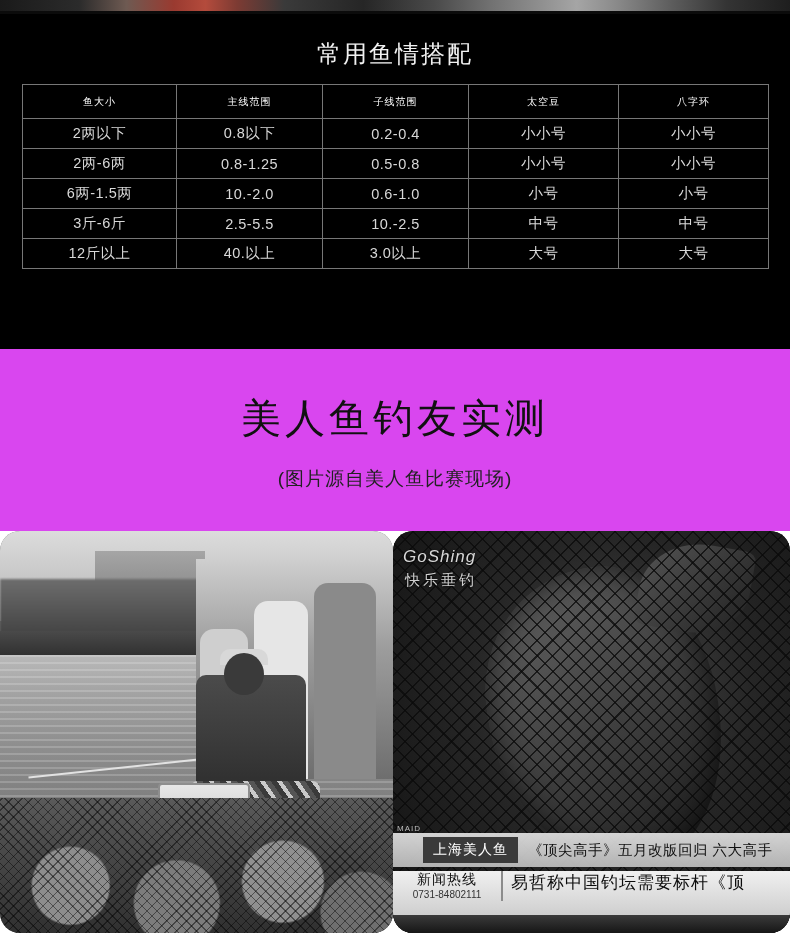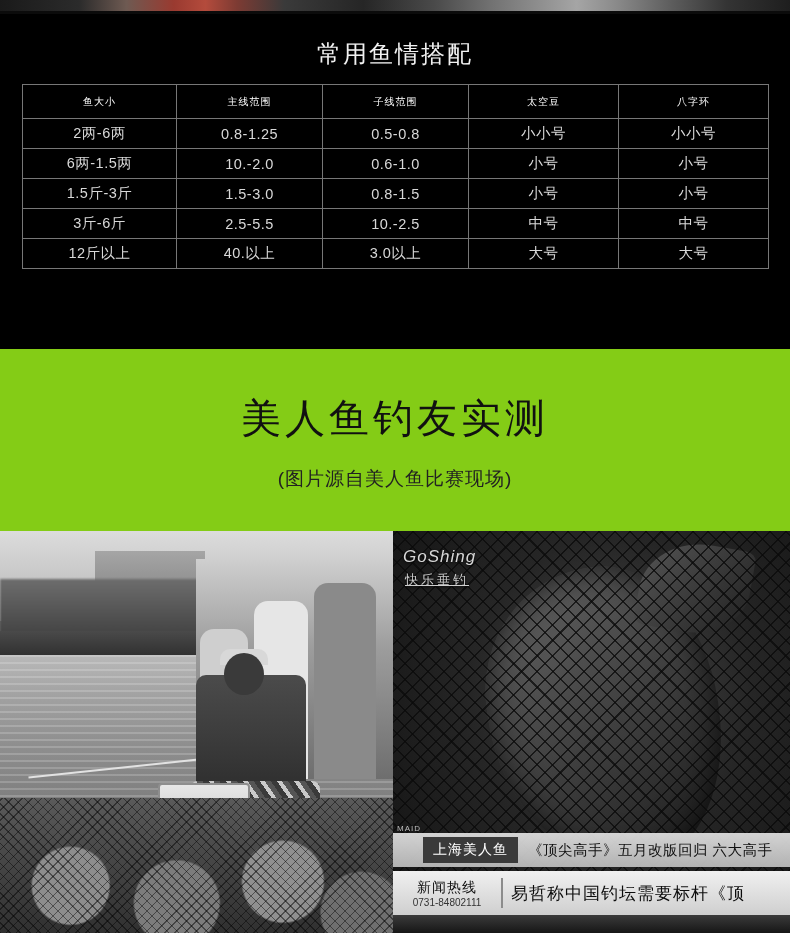--- a/index.html
+++ b/index.html
@@ -50,33 +50,33 @@
     height:30px; font-size:14.5px; letter-spacing:0.5px; color:#d8d8d8;
   }
   table.spec col.c1{width:154px;}
   table.spec col.c2{width:146px;}
   table.spec col.c3{width:146px;}
   table.spec col.c4{width:150px;}
   table.spec col.c5{width:150px;}
 
   
   .headline-block {
-    background:#84cc16; text-align:center; padding-top:42px; height:182px;
+    background:#d946ef; text-align:center; padding-top:42px; height:182px;
   }
   .headline {
     font-size:40px; color:#111; letter-spacing:4px; font-weight:400;
     font-family:"Liberation Sans","DejaVu Sans",sans-serif;
   }
   .subhead {
     margin-top:20px; font-size:19px; color:#222; letter-spacing:1px;
   }
 
   
   .photo-row { display:flex; width:790px; height:402px; }
-  .photo { position:relative; overflow:hidden; }
+  .photo { position:relative; overflow:hidden;border-radius:20px; }
   .photo-left { width:393px; height:402px; background:#6f6f6f; }
   .photo-right{ width:397px; height:402px; background:#1d1d1d; }
 
   
   .sky {
     position:absolute; top:0; left:0; width:100%; height:90px;
     background:linear-gradient(180deg,#dcdcdc,#b4b4b4);
   }
   .treeline {
     position:absolute; top:48px; left:0; width:100%; height:62px;
@@ -191,40 +191,40 @@
       repeating-linear-gradient(45deg,rgba(10,10,10,.75) 0 1.5px,rgba(0,0,0,0) 1.5px 11px),
       repeating-linear-gradient(-45deg,rgba(10,10,10,.75) 0 1.5px,rgba(0,0,0,0) 1.5px 11px);
   }
   .tv-logo{
     position:absolute; top:16px; left:10px; color:#e8e8e8;
     font-size:17px; letter-spacing:1px; font-style:italic;
     text-shadow:0 1px 3px #000;
   }
   .tv-logo .dot{ color:#d8d8d8; }
   .tv-logo-sub{
-    position:absolute; top:40px; left:12px; color:#cfcfcf; font-size:13px;
-    letter-spacing:3px; text-shadow:0 1px 3px #000;text-decoration:underline;
+    position:absolute; top:40px; left:12px; color:#cfcfcf; font-size:15px;
+    letter-spacing:3px; text-shadow:0 1px 3px #000;
   }
   .lower-third{
     position:absolute; left:0; bottom:66px; width:100%; height:34px;
     background:linear-gradient(180deg,rgba(225,225,225,.93),rgba(190,190,190,.93));
     display:flex; align-items:center;
   }
   .lt-badge{
     background:#3a3a3a; color:#fff; font-size:14px; padding:4px 10px;
     margin-left:30px; letter-spacing:1px;
   }
   .lt-text{
     color:#111; font-size:14.5px; margin-left:10px; letter-spacing:.5px;
     white-space:nowrap; overflow:hidden;
   }
   .ticker{
     position:absolute; left:0; bottom:18px; width:100%; height:44px;
     background:linear-gradient(180deg,#f0f0f0,#cfcfcf);
-    display:flex; align-items:center;
+    display:flex; 
   }
   .ticker-left{
     width:92px; margin-left:8px; text-align:center; color:#111;
   }
   .ticker-left .t1{ font-size:14px; letter-spacing:1px; }
   .ticker-left .t2{ font-size:10px; color:#333; letter-spacing:0; }
   .ticker-div{ width:2px; height:30px; background:#8c8c8c; margin:0 8px; }
   .ticker-text{ font-size:17px; color:#0c0c0c; letter-spacing:1px; white-space:nowrap; }
   .tv-bottom-strip{
     position:absolute; left:0; bottom:0; width:100%; height:18px;
@@ -256,37 +256,37 @@
         <tr>
           <th>鱼大小</th>
           <th>主线范围</th>
           <th>子线范围</th>
           <th>太空豆</th>
           <th>八字环</th>
         </tr>
       </thead>
       <tbody>
         <tr>
+          <td>2两以下</td>
+          <td>0.8以下</td>
+          <td>0.2-0.4</td>
+          <td>小小号</td>
+          <td>小小号</td>
+        </tr>
+        <tr>
           <td>2两-6两</td>
           <td>0.8-1.25</td>
           <td>0.5-0.8</td>
           <td>小小号</td>
           <td>小小号</td>
         </tr>
         <tr>
           <td>6两-1.5两</td>
           <td>10.-2.0</td>
           <td>0.6-1.0</td>
-          <td>小号</td>
-          <td>小号</td>
-        </tr>
-        <tr>
-          <td>1.5斤-3斤</td>
-          <td>1.5-3.0</td>
-          <td>0.8-1.5</td>
           <td>小号</td>
           <td>小号</td>
         </tr>
         <tr>
           <td>3斤-6斤</td>
           <td>2.5-5.5</td>
           <td>10.-2.5</td>
           <td>中号</td>
           <td>中号</td>
         </tr>

